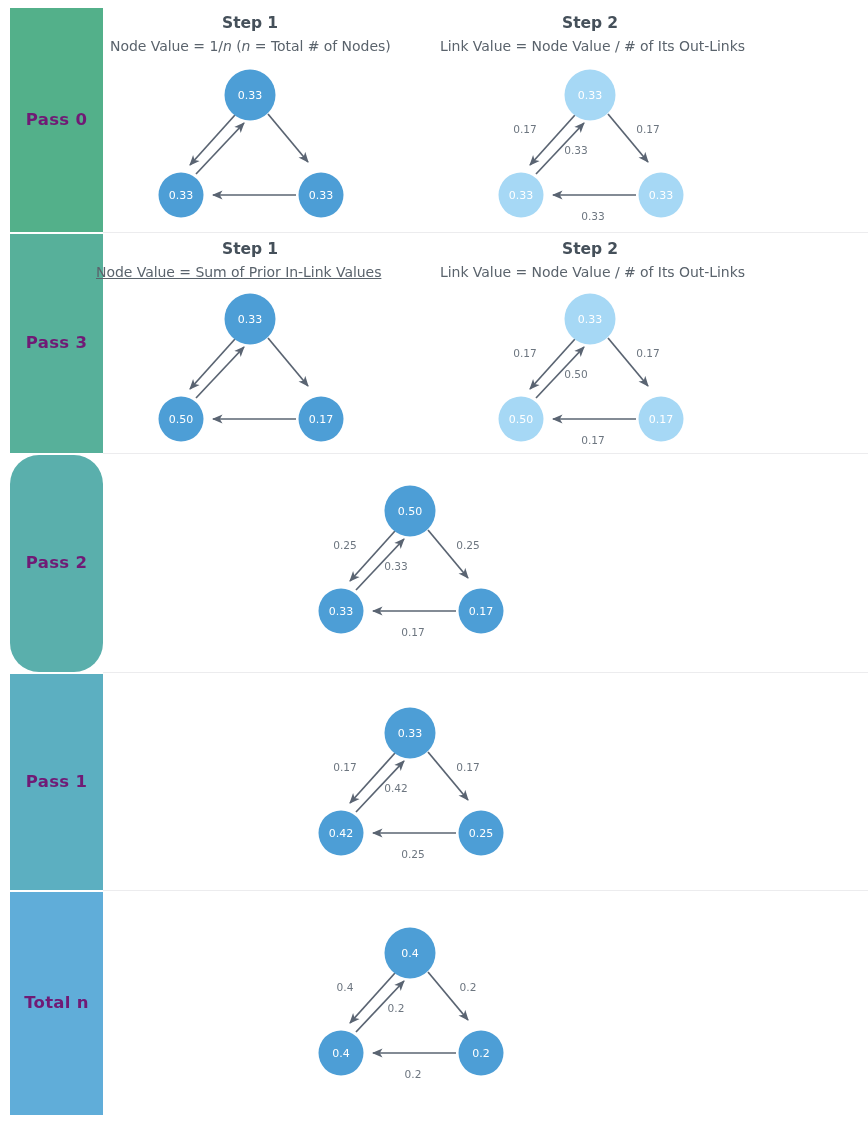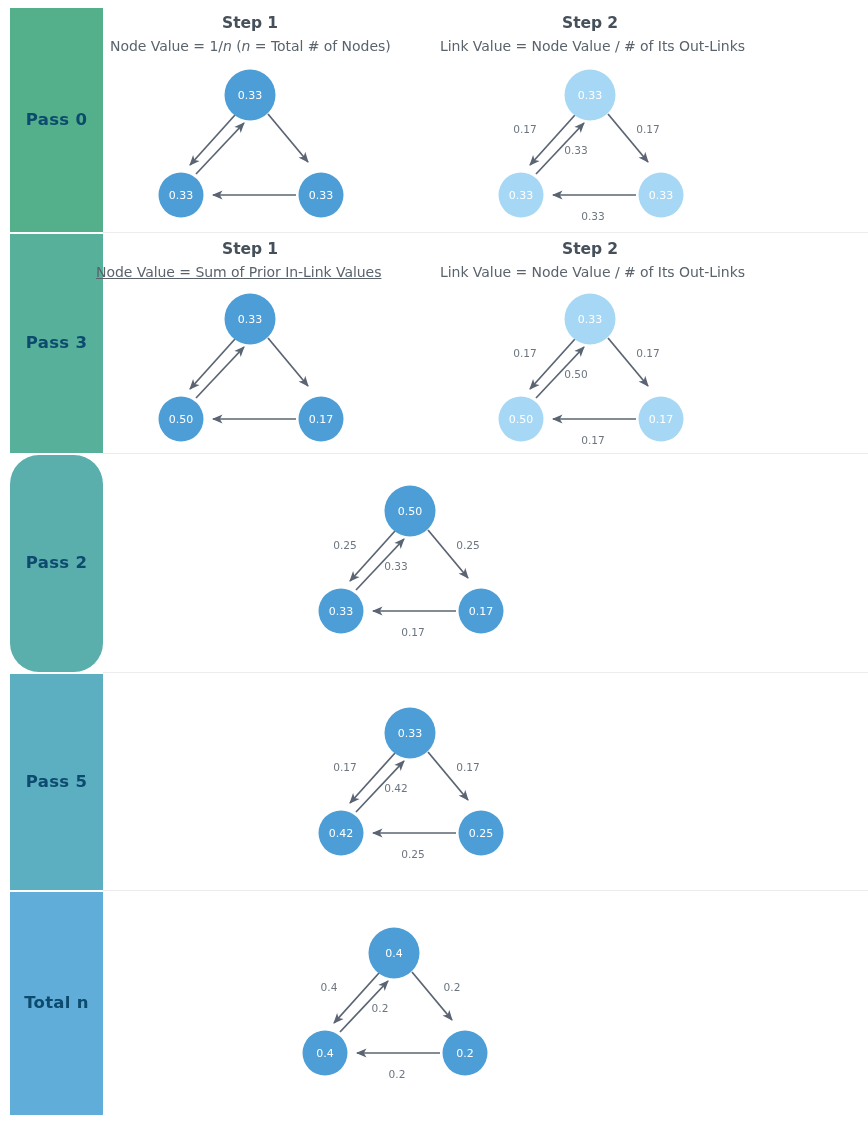--- a/index.html
+++ b/index.html
@@ -29,21 +29,21 @@
   }
   .rail-band {
     position: absolute;
     left: 0;
     width: 93px;
     display: flex;
     align-items: center;
     justify-content: center;
   }
   .rail-band-label {
-    color: #0c4a6e;
+    color: #701a75;
     font-size: 16.5px;
     font-weight: 600;
     letter-spacing: 0.3px;
     line-height: 1;
     white-space: nowrap;
   }
 
   
   .divider {
     position: absolute;
@@ -121,21 +121,21 @@
     <div class="rail-band" style="top:0px;height:224px;background:#53b08a;">
       <span class="rail-band-label">Pass 0</span>
     </div>
     <div class="rail-band" style="top:226px;height:219px;background:#57b09a;">
       <span class="rail-band-label">Pass 3</span>
     </div>
     <div class="rail-band" style="top:447px;height:217px;background:#5aafac;border-radius:29px;">
       <span class="rail-band-label">Pass 2</span>
     </div>
     <div class="rail-band" style="top:666px;height:216px;background:#5cafc1;">
-      <span class="rail-band-label">Pass 5</span>
+      <span class="rail-band-label">Pass 1</span>
     </div>
     <div class="rail-band" style="top:884px;height:223px;background:#60add9;">
       <span class="rail-band-label">Total n</span>
     </div>
   </div>
 
   <div class="divider" style="top:232px;"></div>
   <div class="divider" style="top:453px;"></div>
   <div class="divider" style="top:672px;"></div>
   <div class="divider" style="top:890px;"></div>
@@ -287,21 +287,21 @@
       <text class="node-text" x="110" y="33">0.33</text>
       <text class="node-text" x="41" y="133">0.42</text>
       <text class="node-text" x="181" y="133">0.25</text>
       <text class="edge-label" x="45" y="67">0.17</text>
       <text class="edge-label" x="96" y="88">0.42</text>
       <text class="edge-label" x="168" y="67">0.17</text>
       <text class="edge-label" x="113" y="154">0.25</text>
     </svg>
   </div>
 
-  <div class="graph" style="left:284px;top:920px;">
+  <div class="graph" style="left:300px;top:920px;">
     <svg width="225" height="165" viewBox="0 0 225 165">
         <defs>
         <marker id="ah-d" markerWidth="7" markerHeight="7" refX="5.6" refY="3" orient="auto">
           <path d="M0,0.4 L6.2,3 L0,5.6 L1.6,3 Z" fill="#5a6472"></path>
         </marker>
       </defs>
       <line class="edge-line" x1="95" y1="53" x2="50" y2="103" marker-end="url(#ah-d)"></line>
       <line class="edge-line" x1="56" y1="112" x2="104" y2="61" marker-end="url(#ah-d)"></line>
       <line class="edge-line" x1="128" y1="52" x2="168" y2="100" marker-end="url(#ah-d)"></line>
       <line class="edge-line" x1="156" y1="133" x2="73" y2="133" marker-end="url(#ah-d)"></line>

